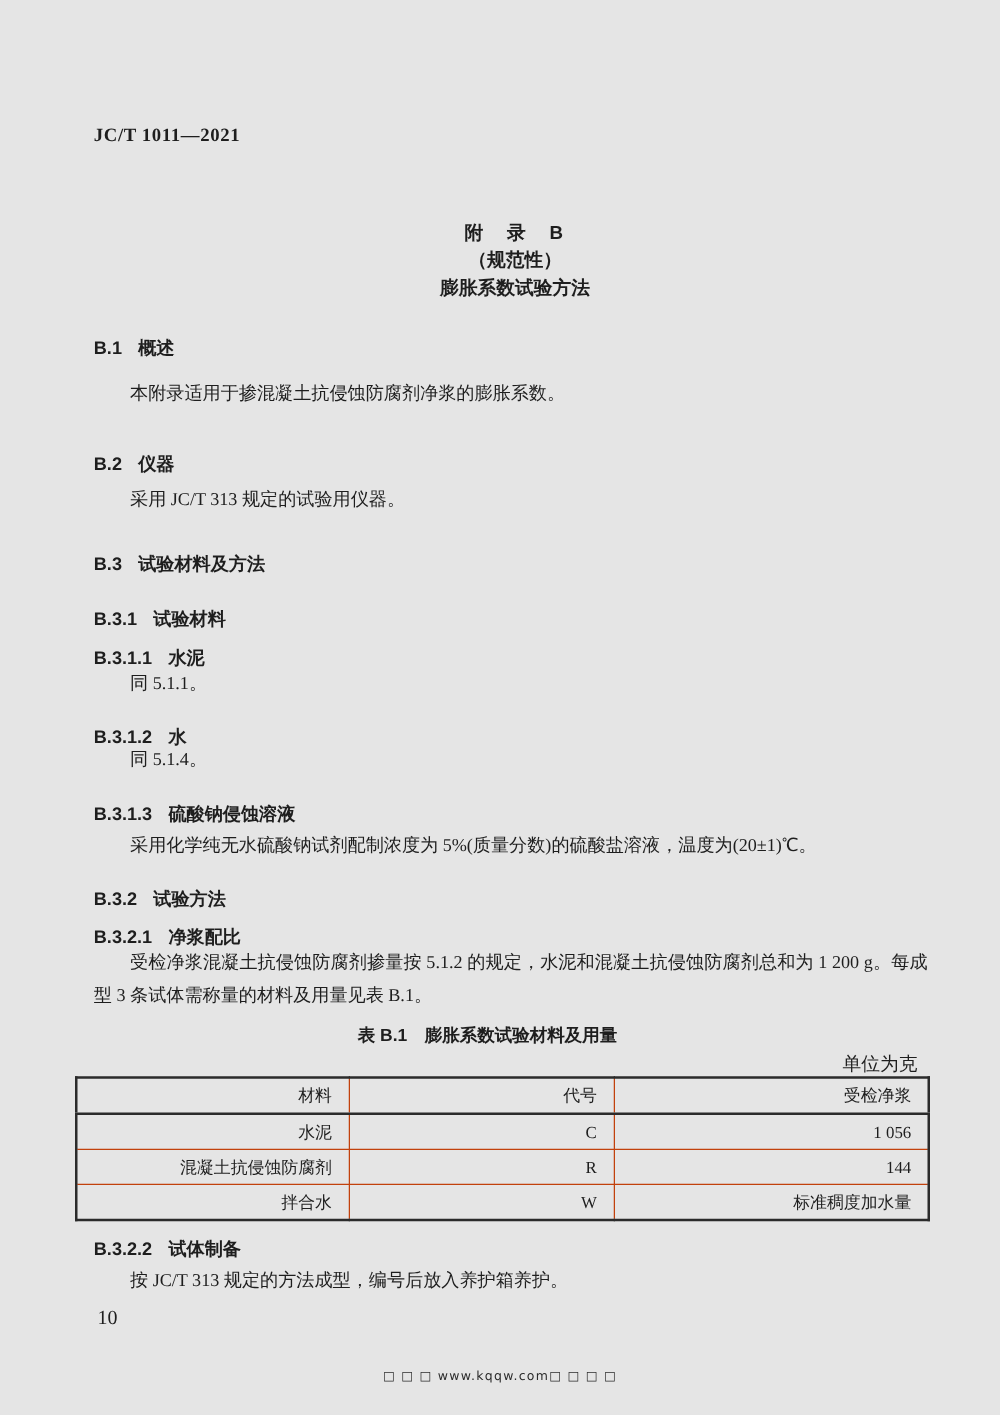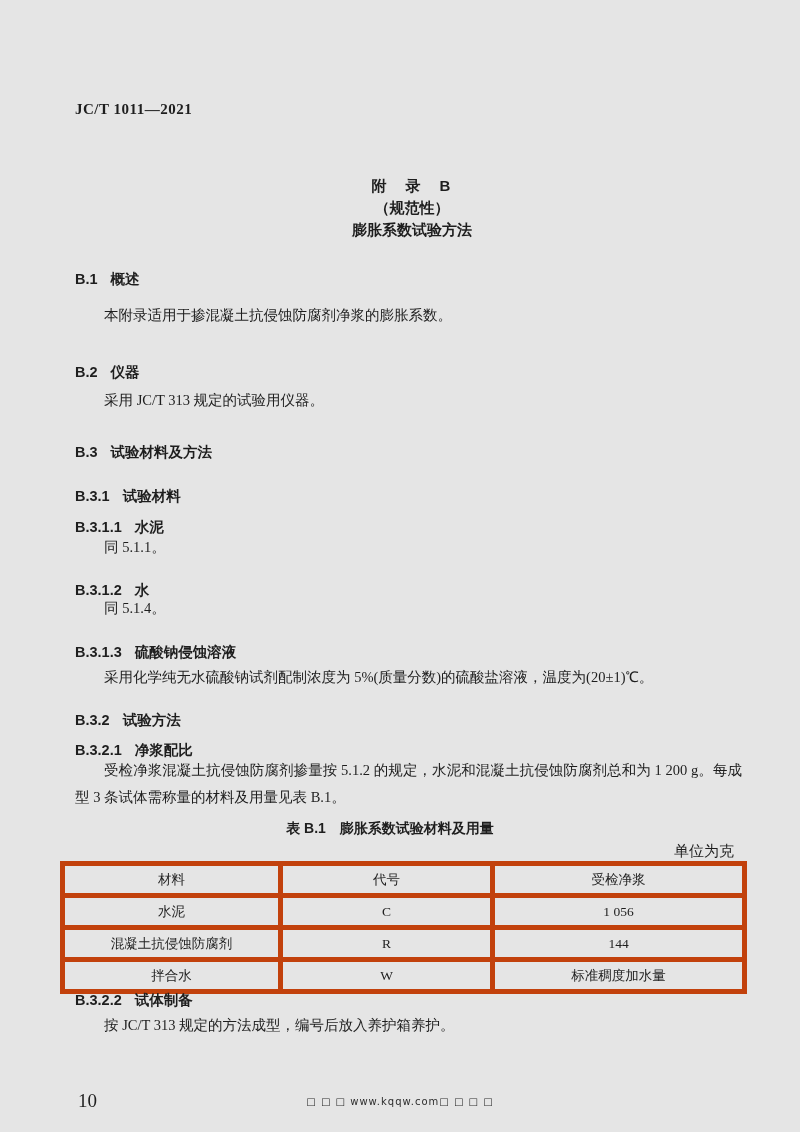--- a/index.html
+++ b/index.html
@@ -54,30 +54,30 @@
   }
 
   table.tbl {
     position:absolute; left:60px; top:861px; width:682px;
     border-collapse:collapse;
     font-size:13.5px;
     table-layout:fixed;
   }
   table.tbl { border:2px solid #2b2b2b; }
   table.tbl td {
-    border:5px solid #c2410c;
-    text-align:center; vertical-align:middle;
+    border:1px solid #c2410c;
+    text-align:right; vertical-align:middle;
     height:27px; padding:0 13px;
   }
   table.tbl tr.head td { border-bottom:2px solid #2b2b2b; }
   col.c1 { width:218px; } col.c2 { width:212px; } col.c3 { width:252px; }
 
   .page-number {
-    position:absolute; left:78px; top:1090px;
-    font-size:19px;
+    position:absolute; left:78px; top:1046px;
+    font-size:16px;
   }
 
   .watermark {
     position:absolute; left:0; width:800px; top:1096px; text-align:center;
     font-family:"DejaVu Sans", sans-serif;
     font-size:10px; color:#2c2c2c; letter-spacing:1px;
   }
 </style>
 </head>
 <body>

